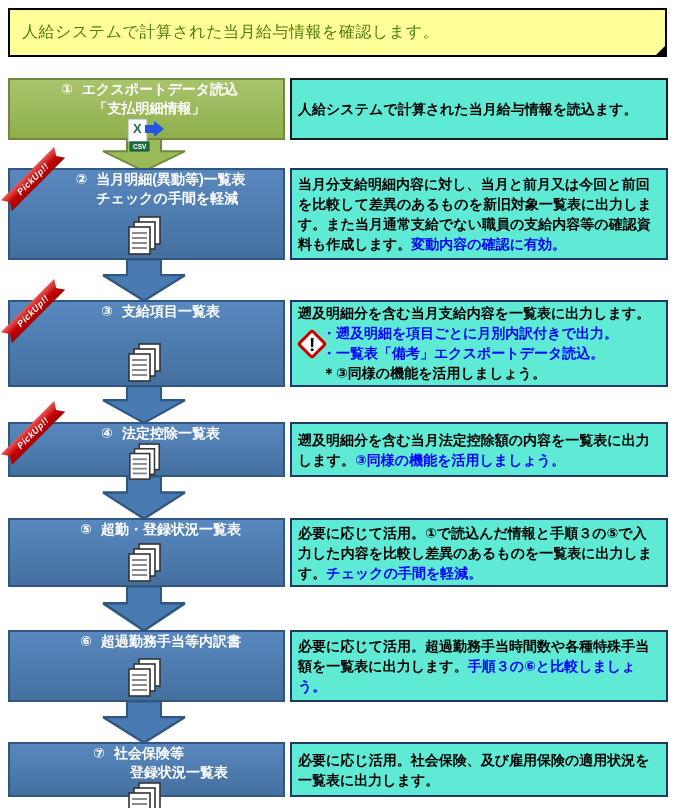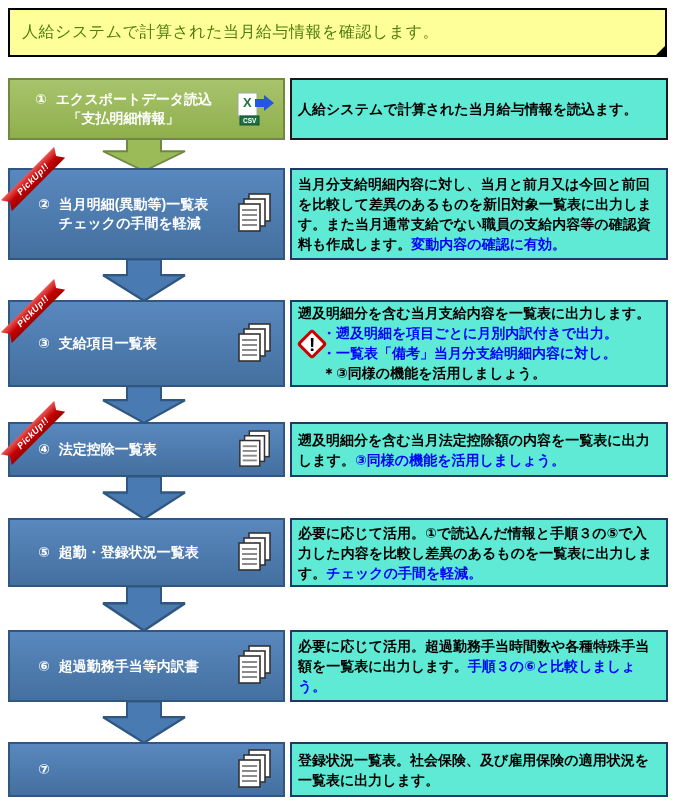--- a/index.html
+++ b/index.html
@@ -8,21 +8,21 @@
 
   
   .banner{position:absolute;left:8px;top:8px;width:659px;height:49px;box-sizing:border-box;
     background:#FFFF99;border:2px solid #000;display:flex;align-items:center;
     padding:0 10px 0 12px;font-size:16px;color:#4d7c0f;letter-spacing:.5px;}
   .banner .fold{position:absolute;right:-2px;bottom:-2px;width:0;height:0;
     border-style:solid;border-width:0 0 13px 13px;border-color:transparent transparent #000 transparent;}
 
   
   .row{position:absolute;left:8px;width:660px;display:flex;z-index:2;}
-  .lbox{width:277px;box-sizing:border-box;border:2px solid;display:flex;align-items:center;position:relative;flex-shrink:0;}
+  .lbox{width:277px;box-sizing:border-box;border:2px solid;display:flex;align-items:center;position:relative;flex-shrink:0;flex-direction:column;}
   .lbox.green{background:linear-gradient(#A8C46C,#8FAF4C);border-color:#71893F;}
   .lbox.blue{background:linear-gradient(#5988BF,#44709F);border-color:#2F5780;}
   .label{flex:1;color:#fff;font-weight:bold;font-size:14px;line-height:19px;padding-left:28px;}
   .label.center{padding-left:6px;text-align:center;}
   .tl-row{display:flex;}
   .num{margin-right:9px;flex-shrink:0;}
   .tl div.ind{padding-left:16px;}
   .icon-wrap{width:48px;display:flex;justify-content:center;align-items:center;margin-right:4px;flex-shrink:0;}
 
   .rbox{flex:1;margin-left:5px;box-sizing:border-box;background:#5eead4;border:2px solid #1F3864;
@@ -171,21 +171,21 @@
     <div class="rbox rbox3">
       <div class="k">遡及明細分を含む当月支給内容を一覧表に出力します。</div>
       <div class="warn">
         <svg width="34" height="34" viewBox="0 0 34 34">
           <rect x="7.5" y="7.5" width="19" height="19" rx="2" fill="#fff" stroke="#CC0000" stroke-width="3" transform="rotate(45 17 17)"></rect>
           <text x="14" y="24" font-size="19" font-weight="bold" fill="#000">!</text>
         </svg>
       </div>
       <div class="lines">
         <div class="b">・遡及明細を項目ごとに月別内訳付きで出力。</div>
-        <div class="b">・一覧表「備考」当月分支給明細内容に対し。</div>
+        <div class="b">・一覧表「備考」エクスポートデータ読込。</div>
         <div class="k">＊③同様の機能を活用しましょう。</div>
       </div>
     </div>
   </div>
 
   <div class="row" style="top:422px;height:55px">
     <div class="lbox blue">
       <div class="ribbon"><span>PickUp!!</span></div>
       <div class="label">
         <div class="tl-row">
@@ -270,34 +270,38 @@
     <div class="rbox">
       <p><span class="k">必要に応じて活用。超過勤務手当時間数や各種特殊手当額を一覧表に出力します。</span><span class="b">手順３の⑥と比較しましょう。</span></p>
     </div>
   </div>
 
   <div class="row" style="top:742px;height:55px">
     <div class="lbox blue">
       <div class="label">
         <div class="tl-row">
           <span class="num">⑦</span>
-        </div>
-      </div>
-      <div class="icon-wrap">
-        <svg width="38" height="42" viewBox="0 0 38 42">
-          <rect x="13" y="1" width="21" height="27" fill="#fff" stroke="#333" stroke-width="1.6"></rect>
-          <rect x="8" y="6" width="21" height="27" fill="#fff" stroke="#333" stroke-width="1.6"></rect>
-          <rect x="3" y="11" width="21" height="27" fill="#fff" stroke="#333" stroke-width="1.6"></rect>
-          <g stroke="#8a8a8a" stroke-width="2">
-              <line x1="6" y1="17" x2="21" y2="17"></line>
-              <line x1="6" y1="22" x2="21" y2="22"></line>
-              <line x1="6" y1="27" x2="21" y2="27"></line>
-              <line x1="6" y1="32" x2="21" y2="32"></line>
-            </g>
-        </svg>
-      </div>
-    </div>
-    <div class="rbox">
-      <p><span class="k">登録状況一覧表。社会保険、及び雇用保険の適用状況を一覧表に出力します。</span></p>
+          <div class="tl">
+            <div>社会保険等</div>
+            <div class="ind">登録状況一覧表</div>
+          </div>
+        </div>
+      </div>
+      <div class="icon-wrap">
+        <svg width="38" height="42" viewBox="0 0 38 42">
+          <rect x="13" y="1" width="21" height="27" fill="#fff" stroke="#333" stroke-width="1.6"></rect>
+          <rect x="8" y="6" width="21" height="27" fill="#fff" stroke="#333" stroke-width="1.6"></rect>
+          <rect x="3" y="11" width="21" height="27" fill="#fff" stroke="#333" stroke-width="1.6"></rect>
+          <g stroke="#8a8a8a" stroke-width="2">
+              <line x1="6" y1="17" x2="21" y2="17"></line>
+              <line x1="6" y1="22" x2="21" y2="22"></line>
+              <line x1="6" y1="27" x2="21" y2="27"></line>
+              <line x1="6" y1="32" x2="21" y2="32"></line>
+            </g>
+        </svg>
+      </div>
+    </div>
+    <div class="rbox">
+      <p><span class="k">必要に応じ活用。社会保険、及び雇用保険の適用状況を一覧表に出力します。</span></p>
     </div>
   </div>
 
 </div>
 
 </body></html>

